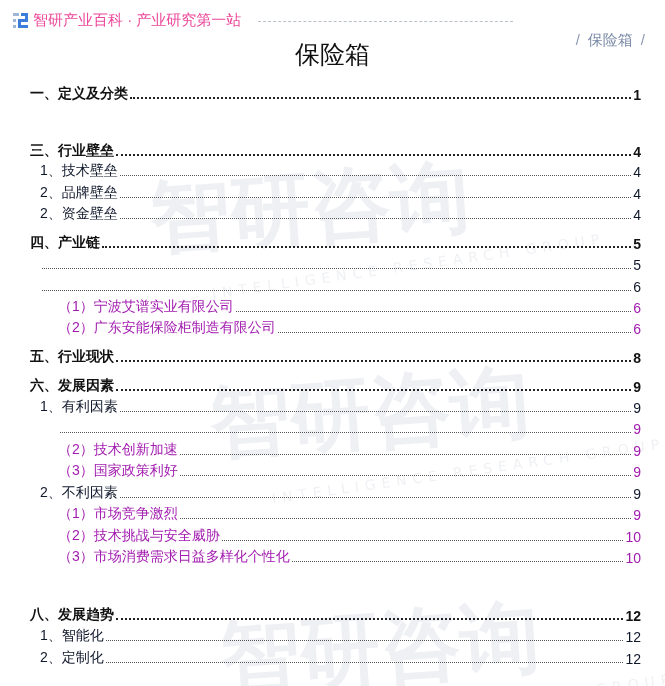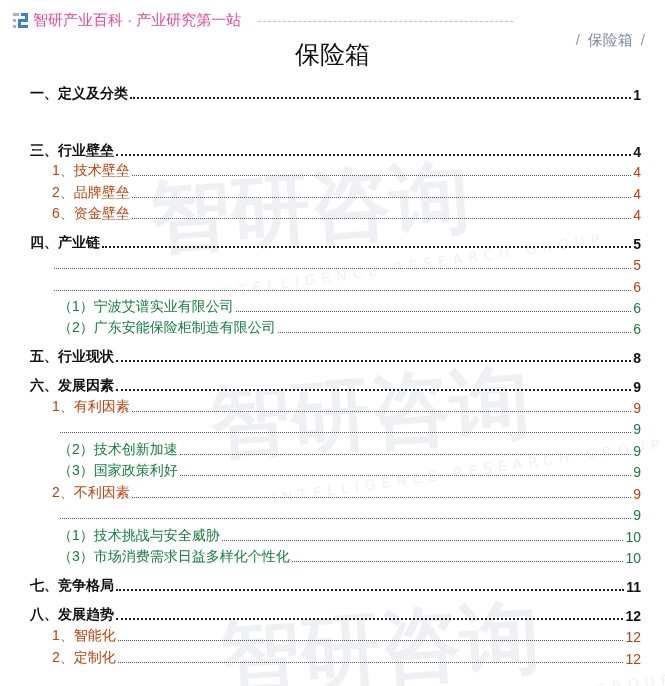--- a/index.html
+++ b/index.html
@@ -17,23 +17,23 @@
   .watermark { position: absolute; pointer-events: none; opacity: 0.09; }
   .wm-text { font-family: "DejaVu Sans", sans-serif; font-weight: bold; color: #506080; white-space: nowrap; }
   .wm-sub { font-family: "DejaVu Sans", sans-serif; color: #506080; letter-spacing: 6px; font-size: 14px; white-space: nowrap; }
   .toc { position: absolute; left: 0; top: 0; width: 665px; height: 686px; }
   .row { position: absolute; height: 20px; display: flex; align-items: flex-end; right: 24px; }
   .row .label { white-space: nowrap; }
   .row .dots { flex: 1; border-bottom: 2px dotted #333; margin: 0 2px 4px 2px; height: 0; }
   .row .num { white-space: nowrap; text-align: right; }
   .lvl1 { left: 30px; font-weight: bold; font-size: 14px; }
   .lvl1 .dots { border-bottom: 2px dotted #222; }
-  .lvl2 { left: 52px; font-size: 14px; color: #c2410c; }
+  .lvl2 { left: 40px; font-size: 14px; color: #0f172a; }
   .lvl2 .dots, .lvl3 .dots { border-bottom: 1px dotted #555; margin-bottom: 4px; }
-  .lvl3 { left: 58px; font-size: 14px; color: #15803d; }
+  .lvl3 { left: 58px; font-size: 14px; color: #a21caf; }
 </style>
 </head>
 <body>
 
 <div class="header">
   <svg class="logo-icon" viewBox="0 0 15 15">
     <rect x="0" y="0" width="6" height="3" fill="#9fb6d6"></rect>
     <rect x="0" y="6" width="3" height="3" fill="#9fb6d6"></rect>
     <rect x="0" y="12" width="3" height="3" fill="#9fb6d6"></rect>
     <rect x="8" y="0" width="7" height="3" fill="#3b7dd8"></rect>
@@ -79,21 +79,21 @@
       <span class="label">1、技术壁垒</span>
       <span class="dots"></span>
       <span class="num">4</span>
     </div>
   <div class="row lvl2" style="top:182px">
       <span class="label">2、品牌壁垒</span>
       <span class="dots"></span>
       <span class="num">4</span>
     </div>
   <div class="row lvl2" style="top:203px">
-      <span class="label">6、资金壁垒</span>
+      <span class="label">2、资金壁垒</span>
       <span class="dots"></span>
       <span class="num">4</span>
     </div>
   <div class="row lvl1" style="top:232px">
       <span class="label">四、产业链</span>
       <span class="dots"></span>
       <span class="num">5</span>
     </div>
   <div class="row lvl2" style="top:253px">
       <span class="dots"></span>
@@ -141,37 +141,33 @@
       <span class="label">（3）国家政策利好</span>
       <span class="dots"></span>
       <span class="num">9</span>
     </div>
   <div class="row lvl2" style="top:482px">
       <span class="label">2、不利因素</span>
       <span class="dots"></span>
       <span class="num">9</span>
     </div>
   <div class="row lvl3" style="top:503px">
+      <span class="label">（1）市场竞争激烈</span>
       <span class="dots"></span>
       <span class="num">9</span>
     </div>
   <div class="row lvl3" style="top:525px">
-      <span class="label">（1）技术挑战与安全威胁</span>
+      <span class="label">（2）技术挑战与安全威胁</span>
       <span class="dots"></span>
       <span class="num">10</span>
     </div>
   <div class="row lvl3" style="top:546px">
       <span class="label">（3）市场消费需求日益多样化个性化</span>
       <span class="dots"></span>
       <span class="num">10</span>
-    </div>
-  <div class="row lvl1" style="top:575px">
-      <span class="label">七、竞争格局</span>
-      <span class="dots"></span>
-      <span class="num">11</span>
     </div>
   <div class="row lvl1" style="top:604px">
       <span class="label">八、发展趋势</span>
       <span class="dots"></span>
       <span class="num">12</span>
     </div>
   <div class="row lvl2" style="top:625px">
       <span class="label">1、智能化</span>
       <span class="dots"></span>
       <span class="num">12</span>

